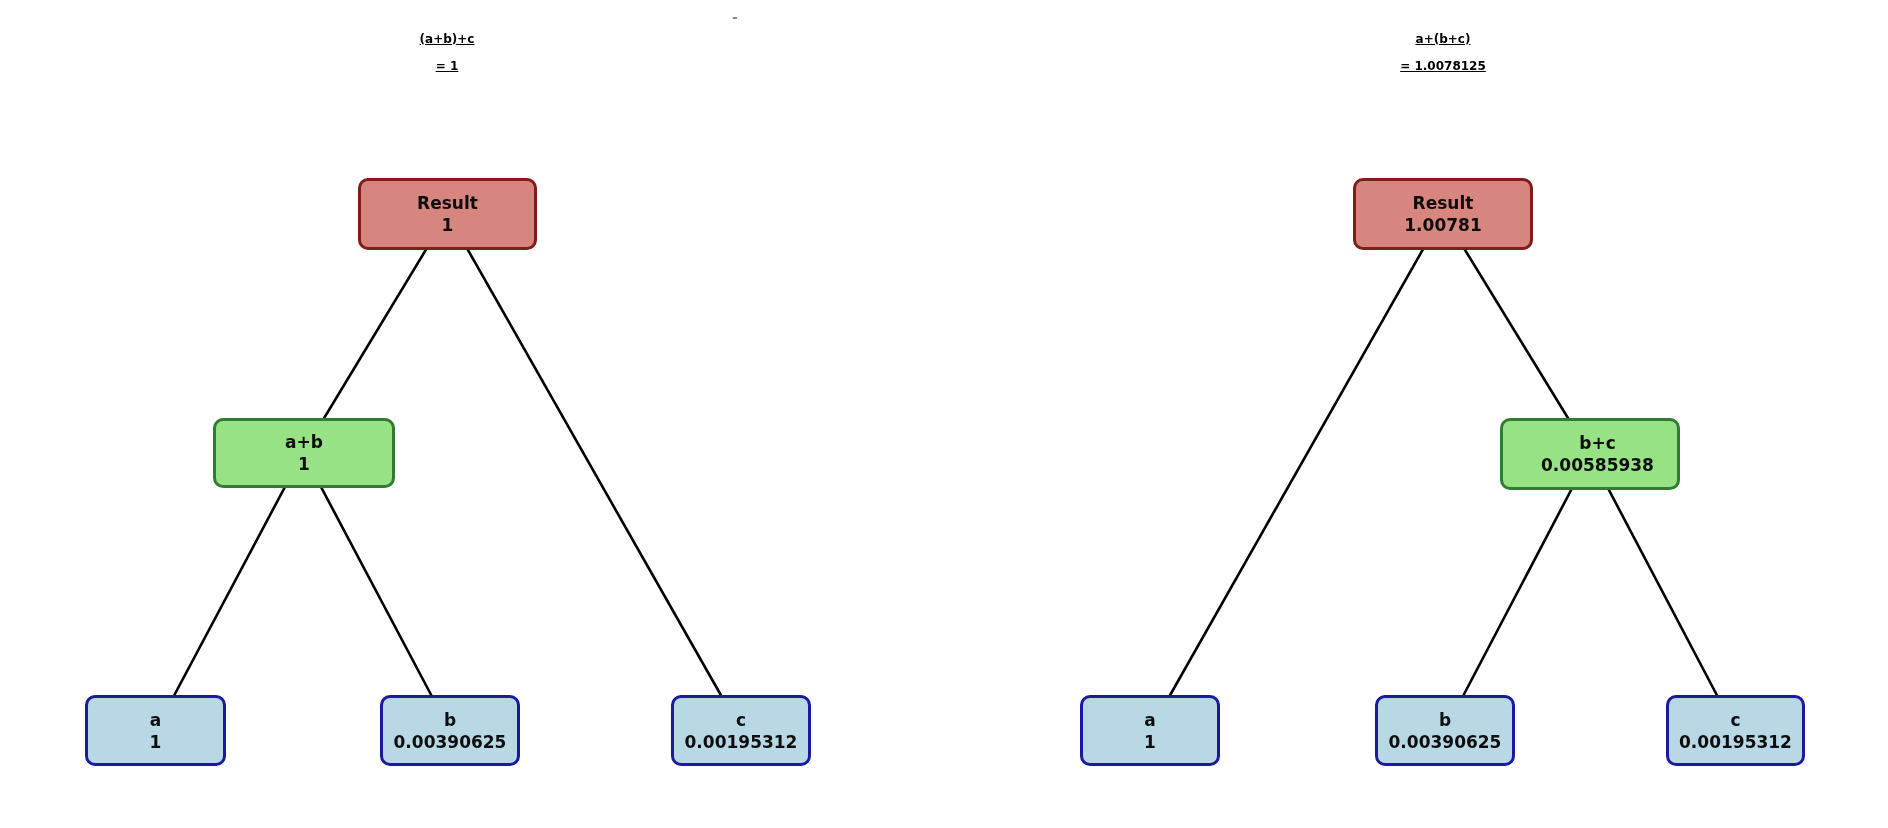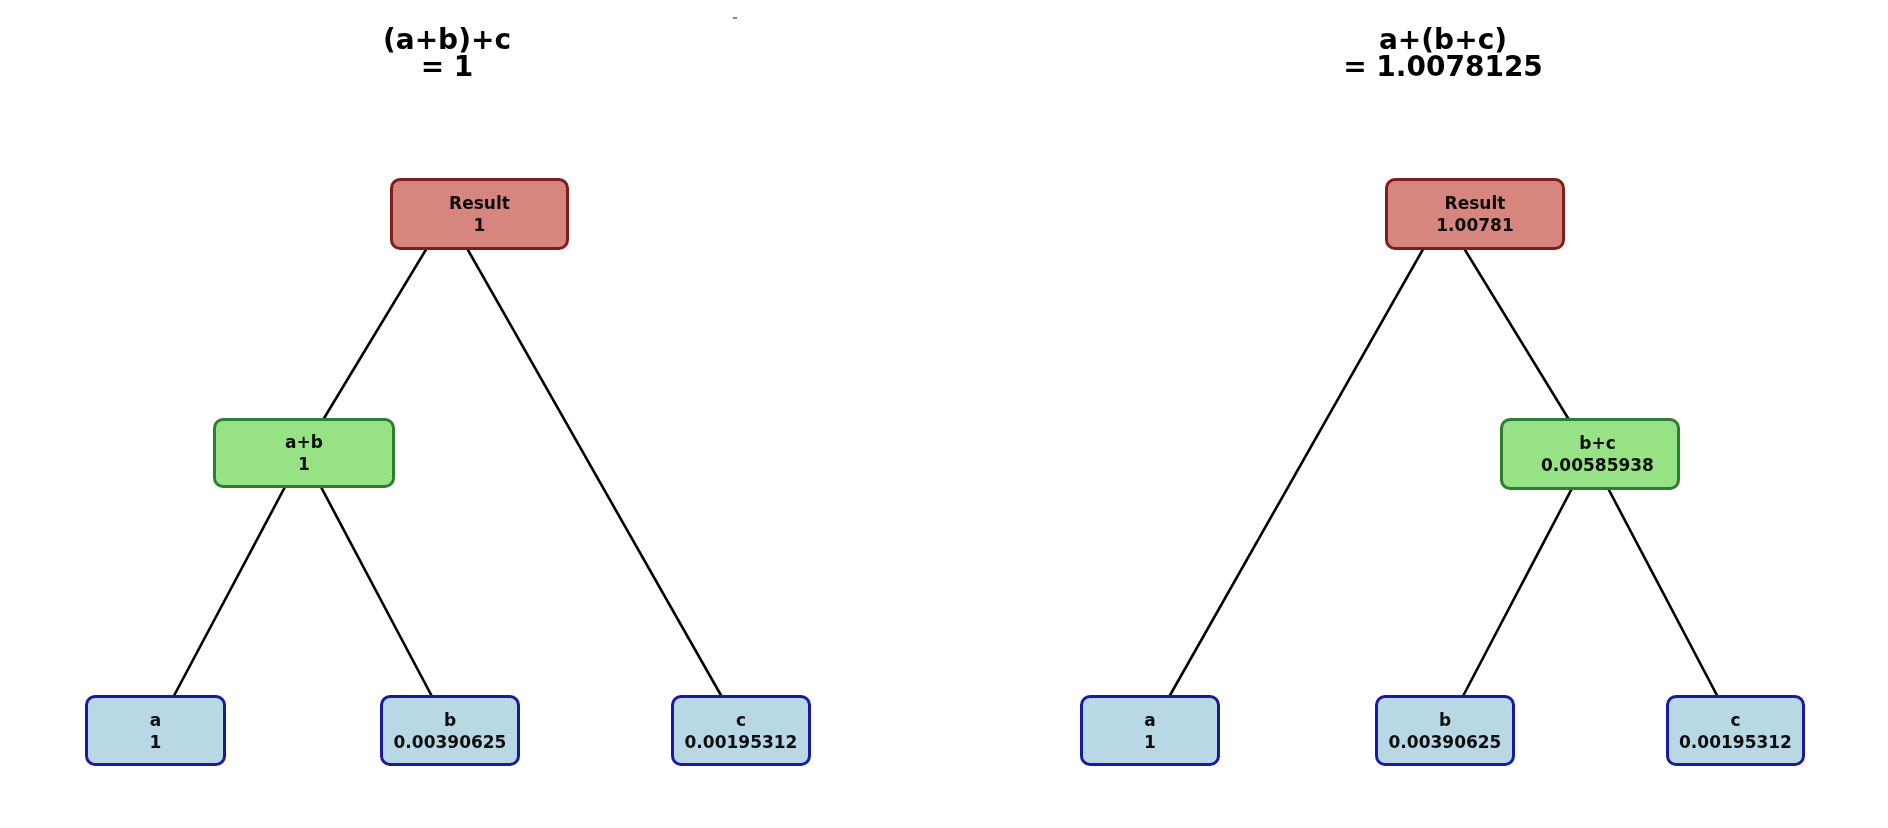--- a/index.html
+++ b/index.html
@@ -27,42 +27,43 @@
     transform: translateX(-50%);
     color: #8a8a8a;
     font-size: 14px;
     font-weight: bold;
     line-height: 14px;
   }
   .tree-title {
     position: absolute;
     transform: translateX(-50%);
     text-align: center;
-    font-size: 28px;
+    font-size: 12px;
     font-weight: bold;
     color: #000000;
     line-height: 27px;
     white-space: nowrap;
+    text-decoration: underline;
   }
   .node {
     position: absolute;
     box-sizing: border-box;
     border-radius: 10px;
     border: 3px solid #000;
     display: flex;
     flex-direction: column;
     align-items: center;
     justify-content: center;
     text-align: center;
     font-weight: bold;
     font-size: 17px;
     line-height: 22px;
     color: #0d0d0d;
   }
-  .node.result { background: #d6867f; border-color: #7e1d1a; margin-left: 32px; }
+  .node.result { background: #d6867f; border-color: #7e1d1a; }
   .node.op     { background: #97e285; border-color: #2e7d32; }
   .node.leaf   { background: #b8d8e6; border-color: #1a1a9c; }
 </style>
 </head>
 <body>
 
 <div class="canvas">
 
   <div class="suptitle">-</div>
 

